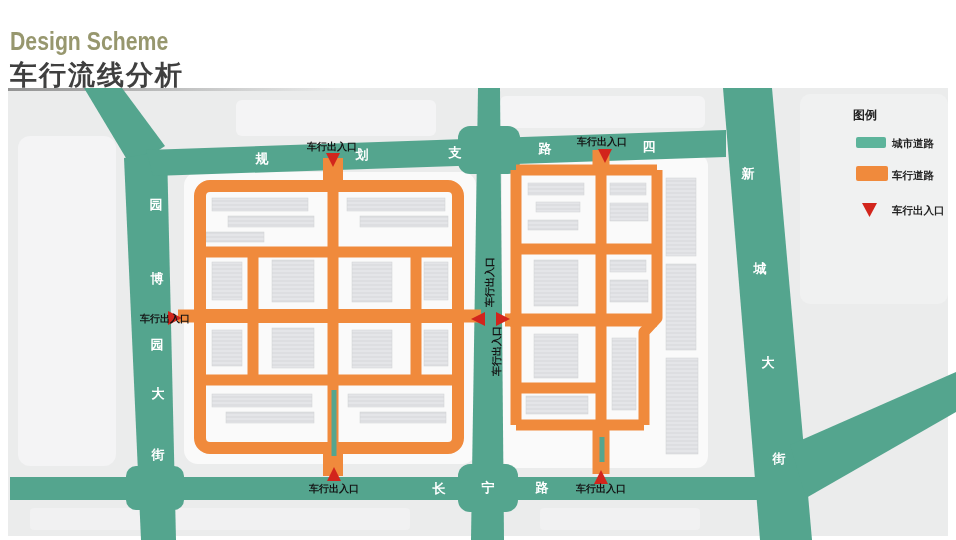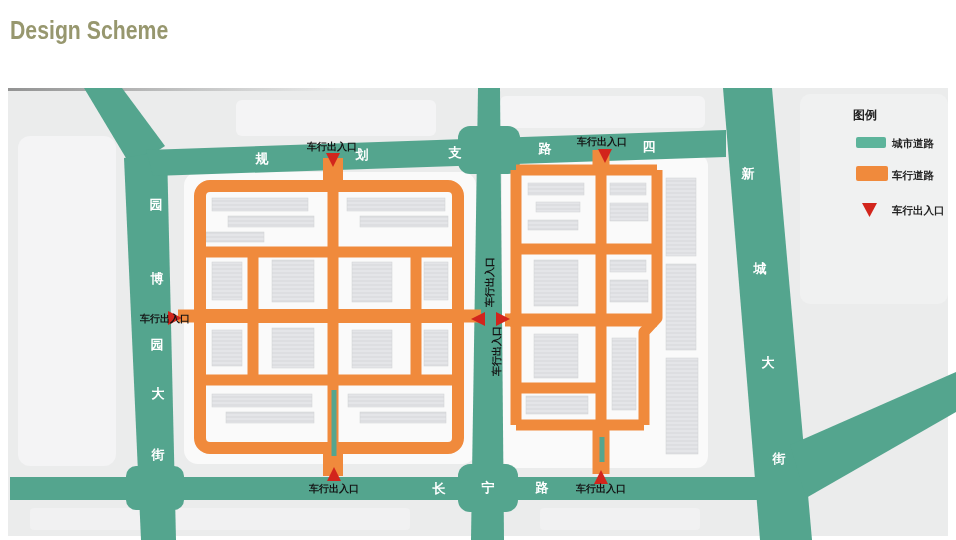--- a/index.html
+++ b/index.html
@@ -1,34 +1,35 @@
 <!DOCTYPE html>
 <html><head>
 <meta charset="utf-8">
 <style>
   html,body{margin:0;padding:0;background:#fff;}
   body{width:956px;height:540px;position:relative;overflow:hidden;
        font-family:"Liberation Sans",sans-serif;}
-  .hdr{position:absolute;left:10px;top:18px;z-index:5;}
+  .hdr{position:absolute;left:10px;top:29px;z-index:5;}
   .hdr .en{font-size:25px;font-weight:700;color:#97976e;letter-spacing:0px;
            transform:scaleX(.85);transform-origin:left top;line-height:1;}
   .hdr .cn{font-size:27px;font-weight:600;color:#3f3f3f;letter-spacing:2px;
            margin-top:6px;line-height:1.15;}
   svg{position:absolute;left:0;top:0;}
   svg text{font-family:"Liberation Sans",sans-serif;}
   .roadchar{fill:#ffffff;font-size:13px;font-weight:700;text-anchor:middle;}
   .entlbl{fill:#141414;font-size:10px;font-weight:700;text-anchor:middle;letter-spacing:0px;}
   .leglbl{fill:#222;font-size:10.5px;font-weight:700;}
   .legttl{fill:#222;font-size:12px;font-weight:700;}
 </style>
 </head>
 <body>
 
 <div class="hdr">
   <div class="en">Design Scheme</div>
+  <div class="cn">车行流线分析</div>
 </div>
 
 <svg width="956" height="540" viewBox="0 0 956 540">
   <defs>
     <pattern id="bld" width="6" height="4" patternUnits="userSpaceOnUse">
       <rect width="6" height="4" fill="#e4e5e8"></rect>
       <path d="M0 1H6" stroke="#d6d7da" stroke-width="1"></path>
     </pattern>
     <linearGradient id="topline" x1="0" y1="0" x2="1" y2="0">
       <stop offset="0" stop-color="#4a4a4a" stop-opacity=".55"></stop>

